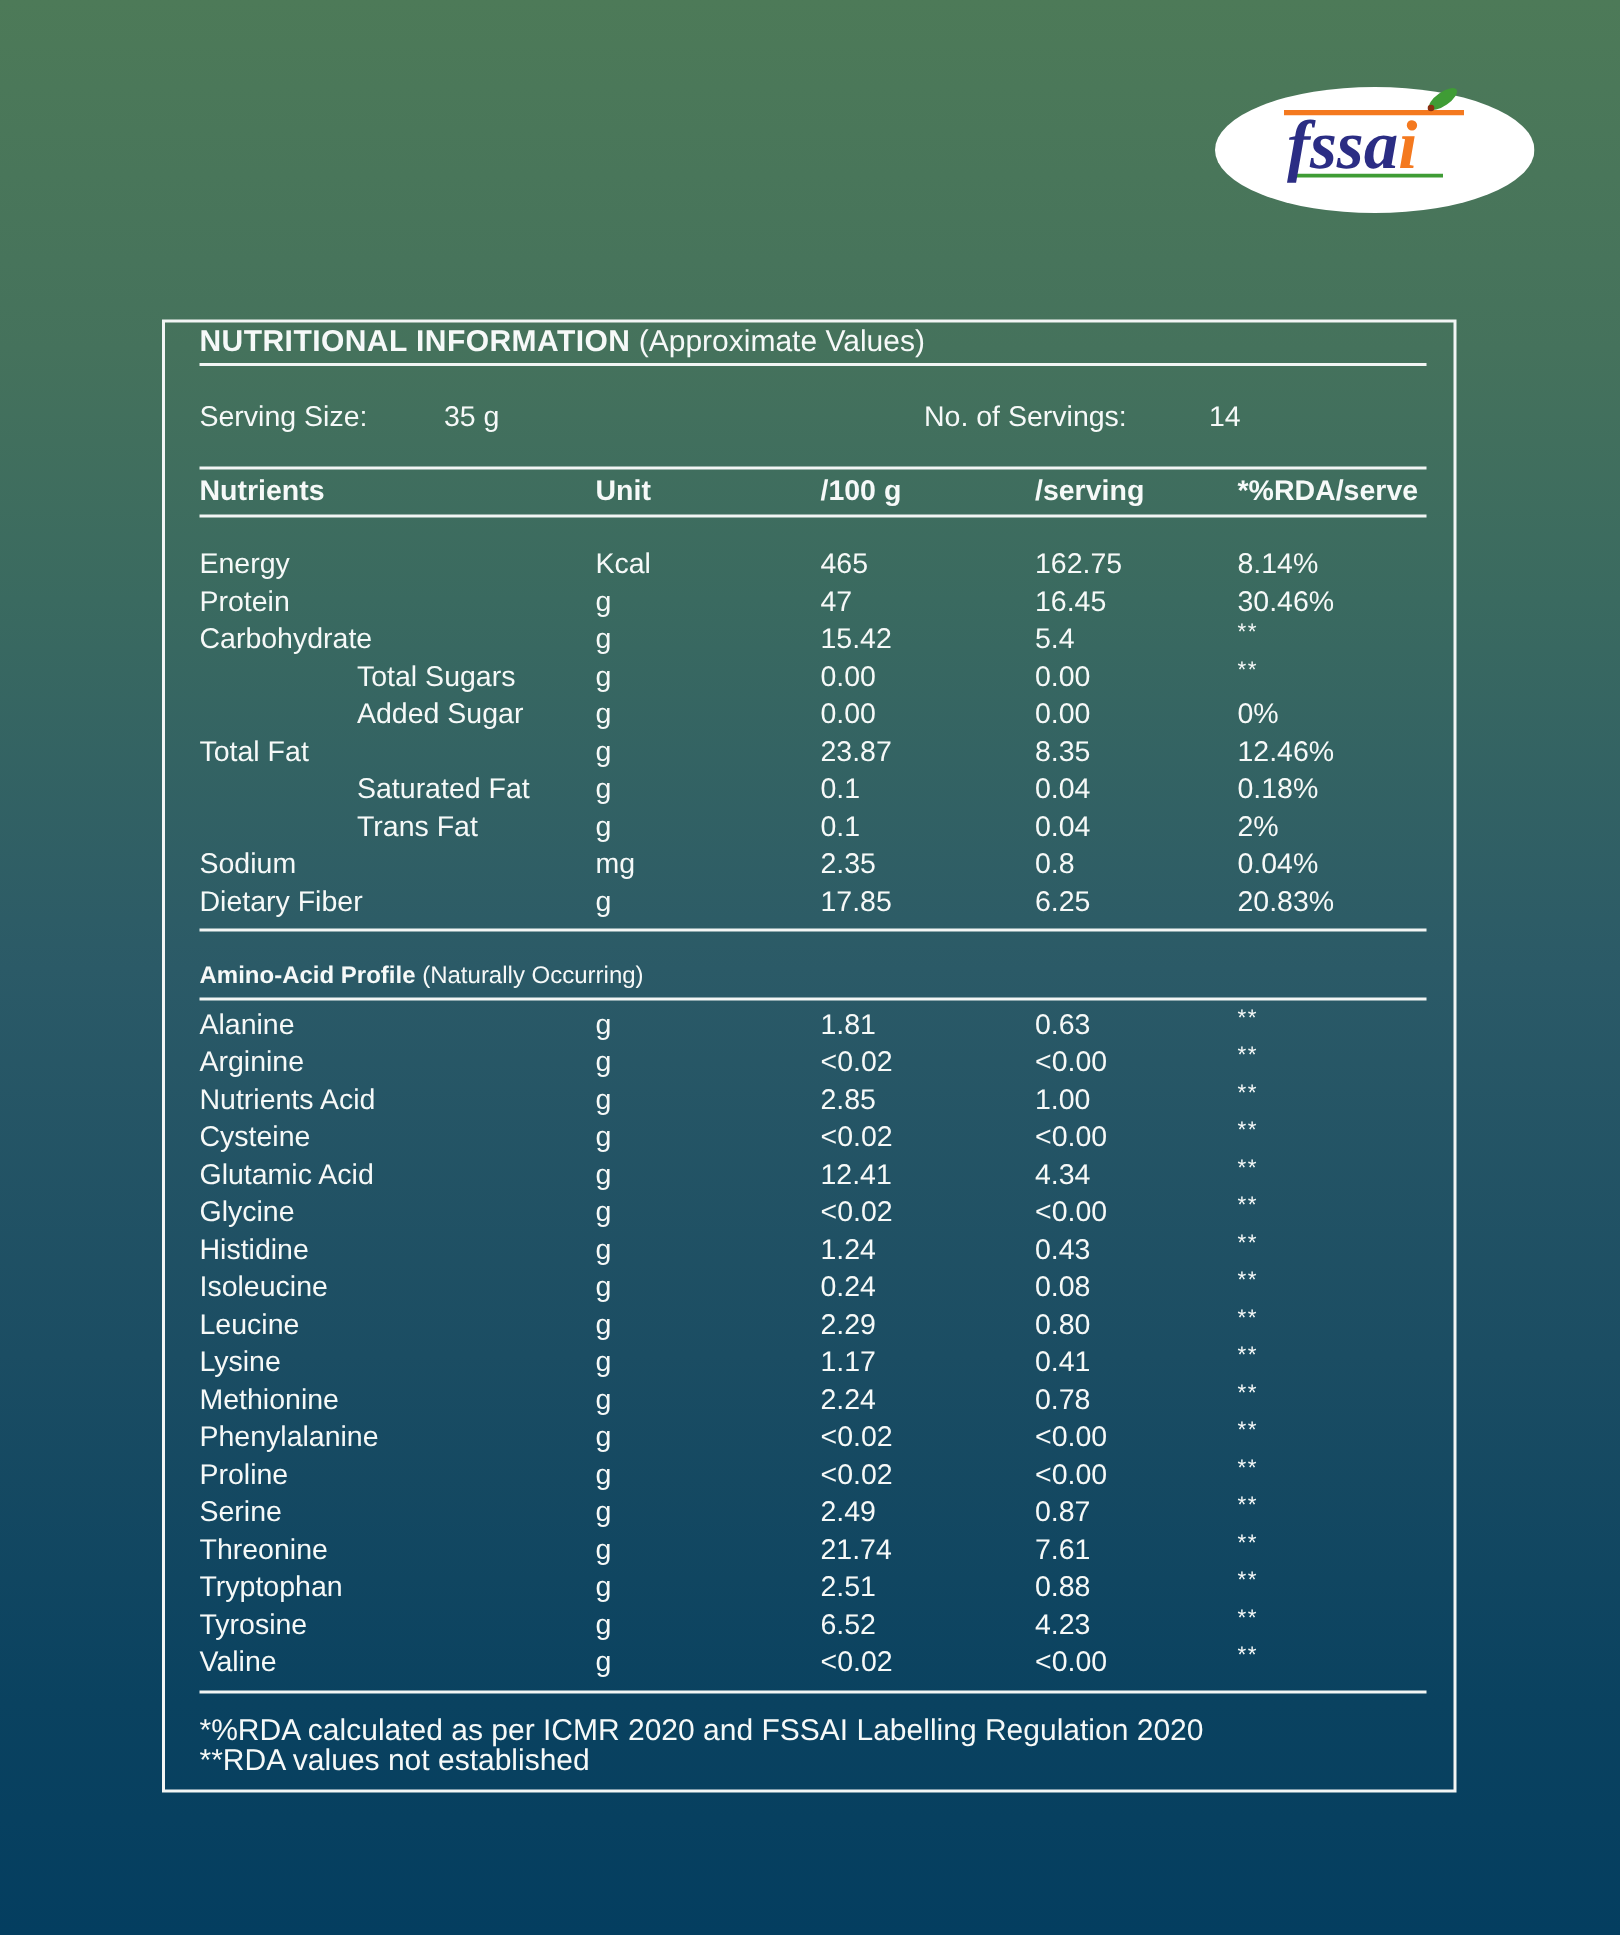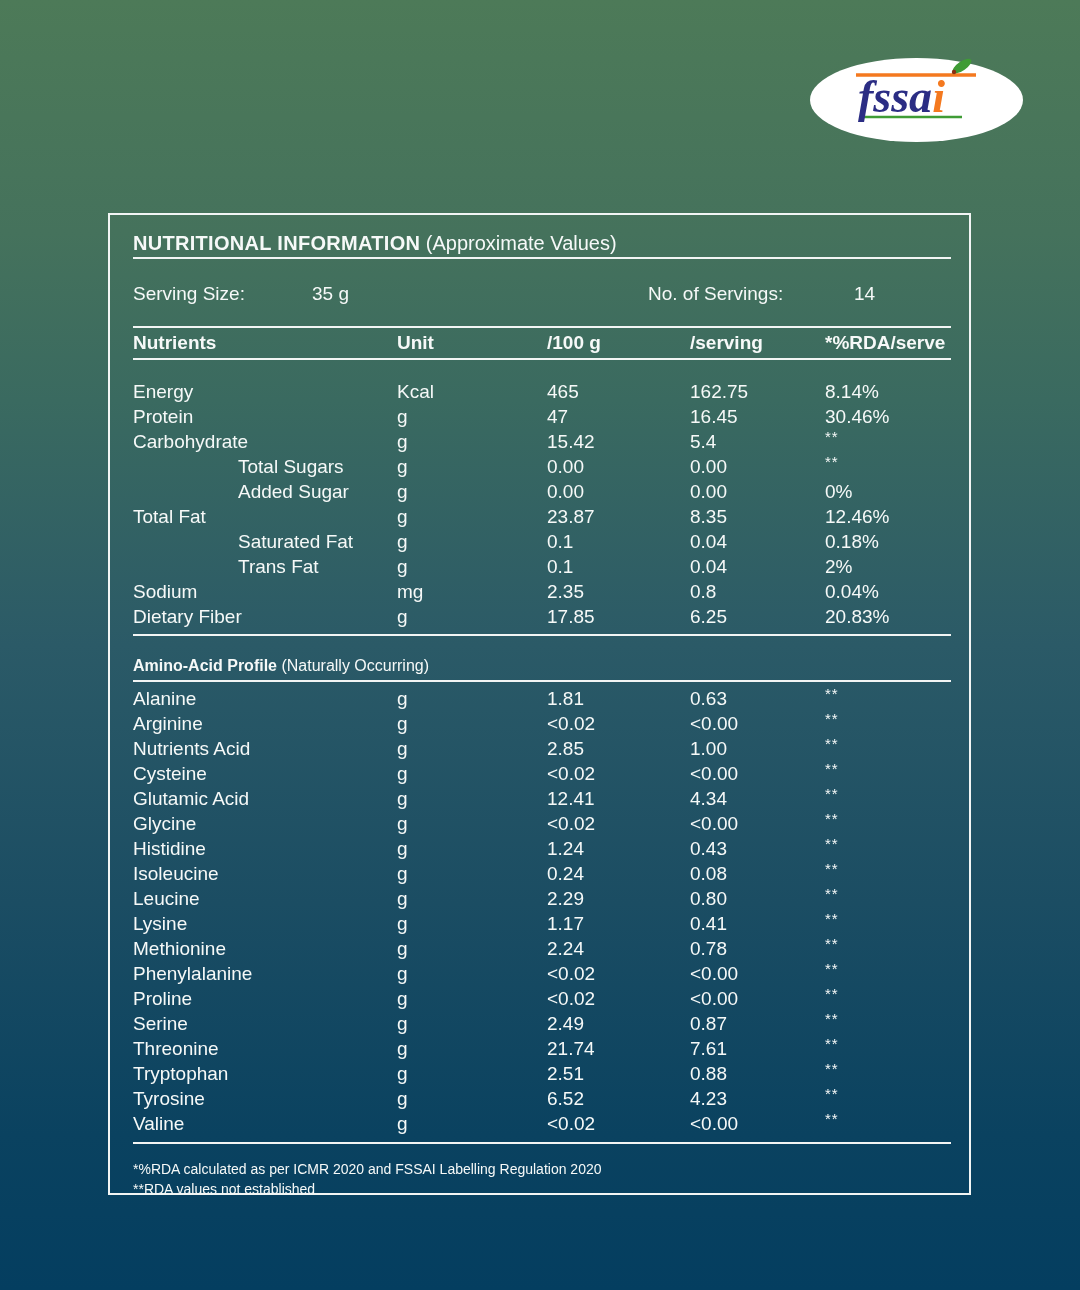--- a/index.html
+++ b/index.html
@@ -13,51 +13,51 @@
     position:relative;
   }
 
   
   .logo { position:absolute; left:810px; top:58px; width:213px; height:84px; }
 
   
   .panel {
     position:absolute; left:108px; top:213px; width:863px; height:982px;
     border:2px solid #f2f5f4;
-    padding:15px 18px 0 23px;
+    padding:0 18px 0 23px;
   }
   .rule { height:2px; background:#f2f5f4; border:none; }
 
   .title-row { line-height:26px; font-size:20px; }
   .title-row b { font-weight:700; letter-spacing:0.3px; }
 
   .serving-row {
     display:grid; grid-template-columns:163px 320px 190px 1fr;
-    margin-top:22px; height:25px; line-height:25px; font-size:19px;gap:16px;
+    margin-top:22px; height:25px; line-height:25px; font-size:19px;
   }
   .serving-row + .rule { margin-top:20px; }
 
   .grid-row {
     display:grid; grid-template-columns:264px 150px 143px 135px 1fr;
     font-size:19px; line-height:25px; height:25px;
   }
   .header-row { font-weight:700; height:30px; line-height:30px; }
 
   .rows { margin-top:19px; }
   .rows + .rule { margin-top:5px; }
 
   .section-row { margin-top:16px; height:28px; line-height:28px; font-size:16px; }
   .section-row b { font-weight:700; }
   .section-row + .rule { margin-top:0; }
 
   .row.indent .cell.name { padding-left:105px; }
   .cell { display:block; white-space:nowrap; }
   .cell.stars { font-size:15px; letter-spacing:1px; position:relative; top:-5px; }
 
-  .footnotes { margin-top:15px; font-size:14px; line-height:20px; }
+  .footnotes { margin-top:15px; font-size:20px; line-height:20px; }
 
   .amino-rows { margin-top:4px; }
   .amino-rows + .rule { margin-top:6px; }
 </style>
 </head>
 <body>
 
 <div class="logo">
   <svg width="213" height="84" viewBox="0 0 213 84">
     <ellipse cx="106.5" cy="42" rx="106.5" ry="42" fill="#ffffff"></ellipse>

